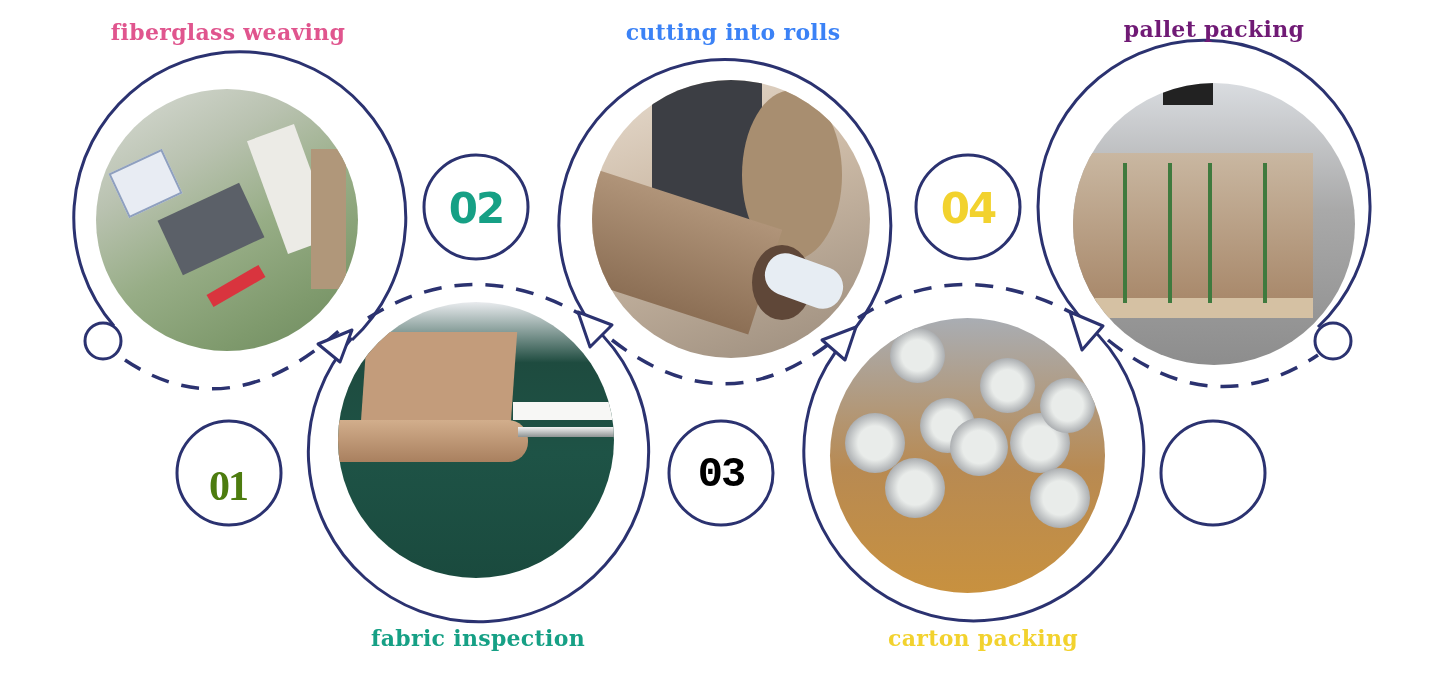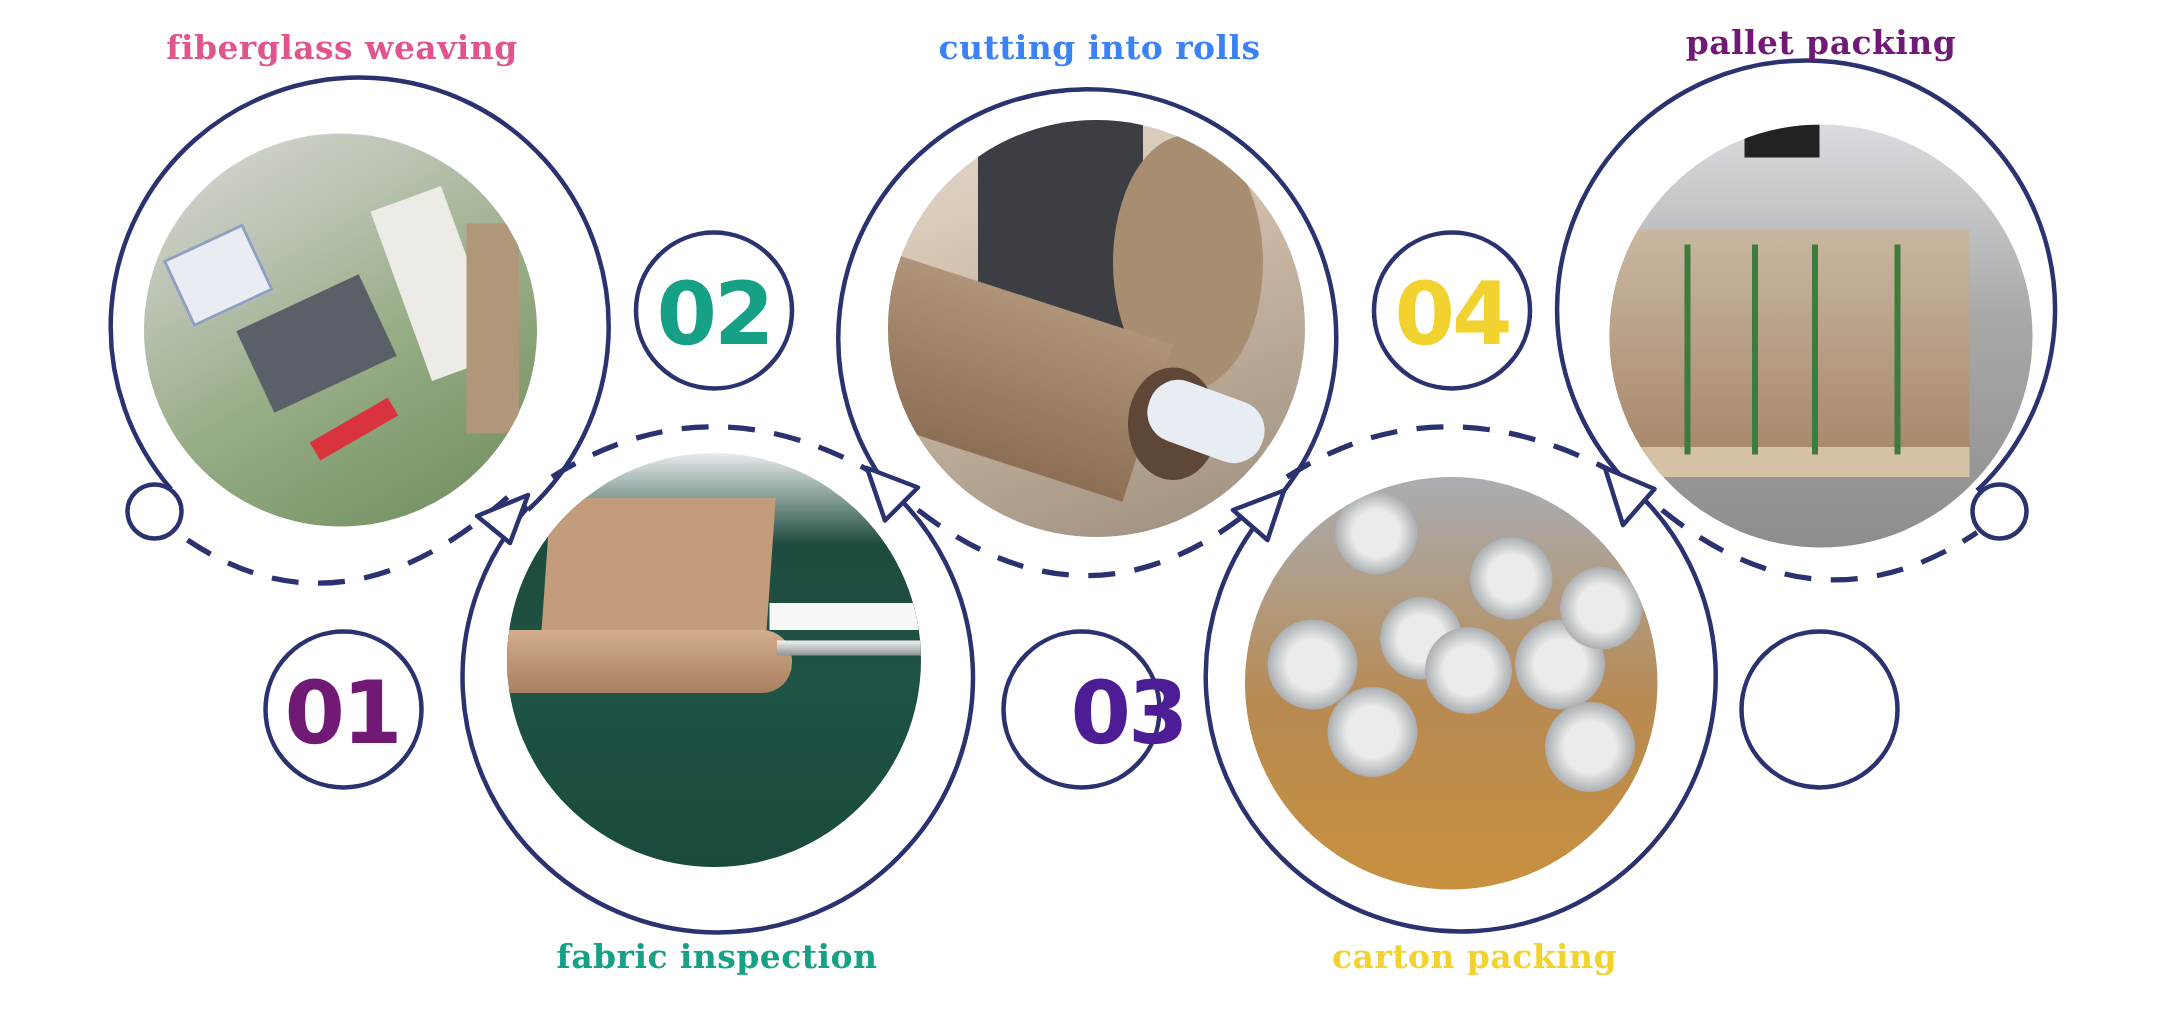--- a/index.html
+++ b/index.html
@@ -1,20 +1,20 @@
 <!DOCTYPE html>
 <html><head>
 <meta charset="utf-8">
 <style>
   html, body { margin:0; padding:0; background:#ffffff; }
   body { width:1440px; height:682px; position:relative; overflow:hidden; font-family:"Liberation Serif", serif; }
   .stage { position:absolute; left:0; top:0; width:1440px; height:682px; }
   .stage svg.lines { position:absolute; left:0; top:0; width:1440px; height:682px; }
   .label { position:absolute; font-family:"DejaVu Serif", "Liberation Serif", serif; font-weight:bold; font-size:22px; letter-spacing:0.3px; text-align:center; white-space:nowrap; transform:translateX(-50%); }
-  .badge-num { position:absolute; font-family:"DejaVu Sans", "Liberation Sans", sans-serif; font-weight:bold; font-size:58px; text-align:center; transform:translate(-50%,-50%); letter-spacing:-2px; line-height:1; }
+  .badge-num { position:absolute; font-family:"DejaVu Sans", "Liberation Sans", sans-serif; font-weight:bold; font-size:42px; text-align:center; transform:translate(-50%,-50%); letter-spacing:-2px; line-height:1; }
   .photo { position:absolute; border-radius:50%; overflow:hidden; }
   .photo > div { position:absolute; }
 </style>
 </head>
 <body>
 
 <div class="stage">
 
   <svg class="lines" viewBox="0 0 1440 682">
     <g fill="none" stroke="#2b3270" stroke-width="3">
@@ -99,17 +99,17 @@
     <div style="left:190px;top:80px;width:4px;height:140px;background:#3f7a3e;"></div>
     <div style="left:90px;top:0px;width:50px;height:22px;background:#222;"></div>
   </div>
 
   <div class="label" style="left:228px;top:19px;color:#e0558e;">fiberglass weaving</div>
   <div class="label" style="left:478px;top:625px;color:#16a085;">fabric inspection</div>
   <div class="label" style="left:733px;top:19px;color:#3b82f6;">cutting into rolls</div>
   <div class="label" style="left:983px;top:625px;color:#f2d22e;">carton packing</div>
   <div class="label" style="left:1214px;top:16px;color:#701a75;">pallet packing</div>
 
-  <div class="badge-num" style="left:228px;top:475px;color:#701a75;">01</div>
+  <div class="badge-num" style="left:228px;top:486px;color:#4d7c0f;font-family:Liberation Serif, serif;">01</div>
   <div class="badge-num" style="left:476px;top:209px;color:#16a085;">02</div>
-  <div class="badge-num" style="left:752px;top:475px;color:#4c1d95;">03</div>
+  <div class="badge-num" style="left:721px;top:475px;color:#000000;font-family:Liberation Mono, monospace;">03</div>
   <div class="badge-num" style="left:968px;top:209px;color:#f2d22e;">04</div>
 </div>
 
 </body></html>

